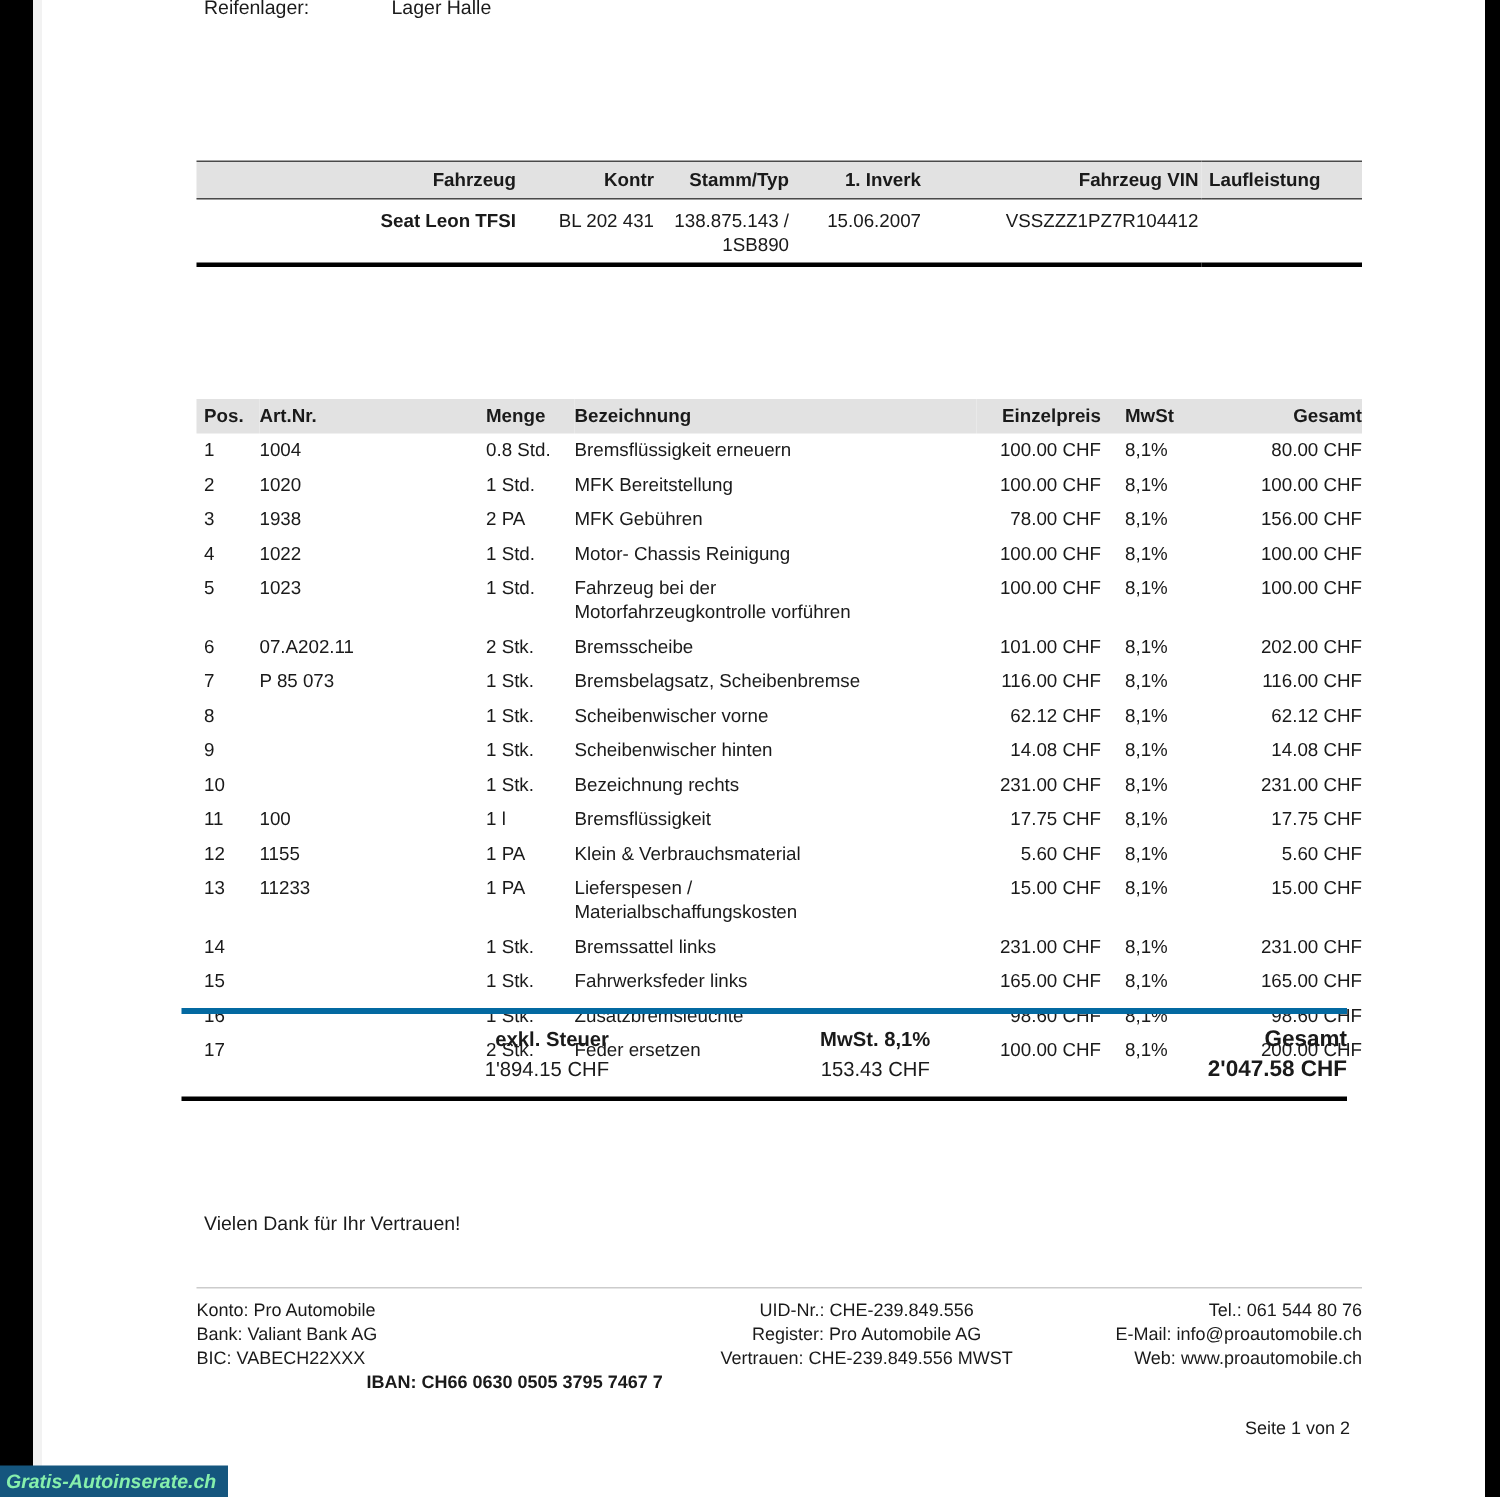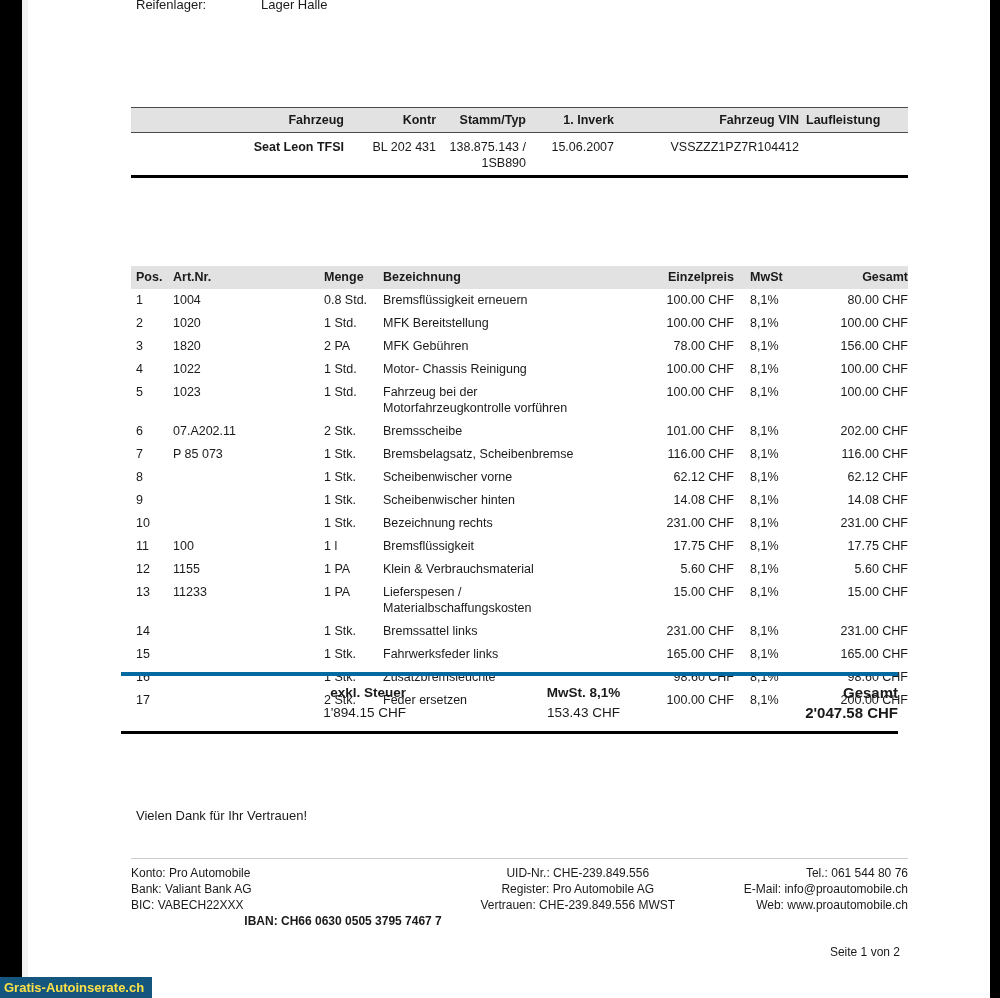--- a/index.html
+++ b/index.html
@@ -92,24 +92,25 @@
   .footer .f-col div { line-height: 16px; }
   .footer .f-mid { text-align: center; }
   .footer .f-right { text-align: right; }
   .page-num {
     position: absolute; right: 90px; top: 945px; font-size: 12px;
   }
   
   .badge {
     position: absolute; left: 0; bottom: 0;
     height: 21px; min-width: 150px;
-    background: #15567e; color: #fde047;
+    background: #15567e; color: #86efac;
     font-size: 13px; font-weight: bold;
     line-height: 21px; padding: 0 8px 0 4px;
     z-index: 5;
+    font-style: italic;
   }
 </style>
 </head>
 <body>
 
 <div class="page">
 
   <div class="top-row">
     <span class="lbl">Reifenlager:</span><span>Lager Halle</span>
   </div>
@@ -181,21 +182,21 @@
       <td class="c-pos">2</td>
       <td>1020</td>
       <td>1 Std.</td>
       <td class="c-bez">MFK Bereitstellung</td>
       <td class="c-right">100.00 CHF</td>
       <td class="c-mwst">8,1%</td>
       <td class="c-right">100.00 CHF</td>
     </tr>
         <tr>
       <td class="c-pos">3</td>
-      <td>1820</td>
+      <td>1938</td>
       <td>2 PA</td>
       <td class="c-bez">MFK Gebühren</td>
       <td class="c-right">78.00 CHF</td>
       <td class="c-mwst">8,1%</td>
       <td class="c-right">156.00 CHF</td>
     </tr>
         <tr>
       <td class="c-pos">4</td>
       <td>1022</td>
       <td>1 Std.</td>

